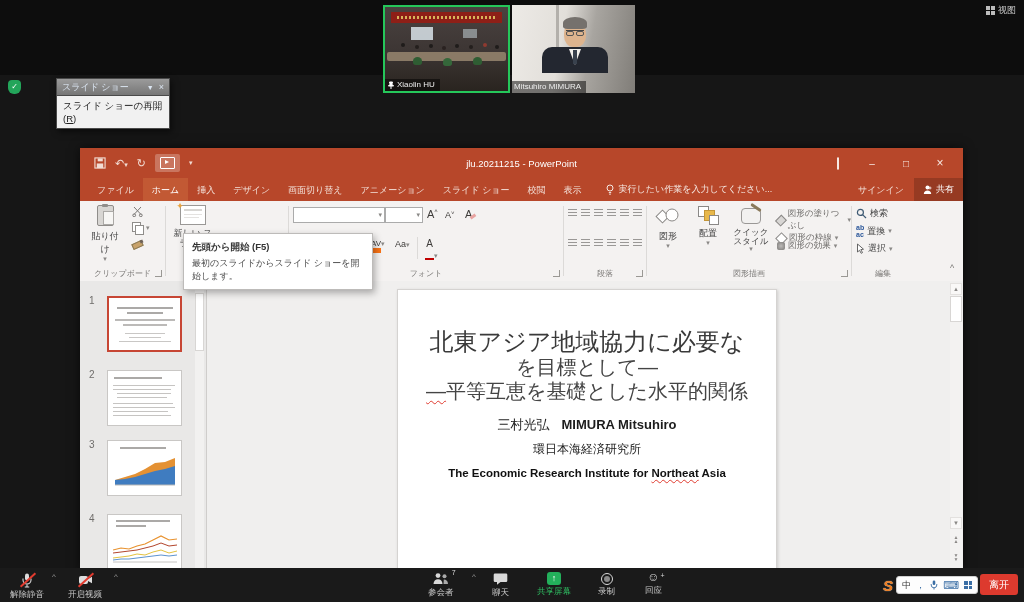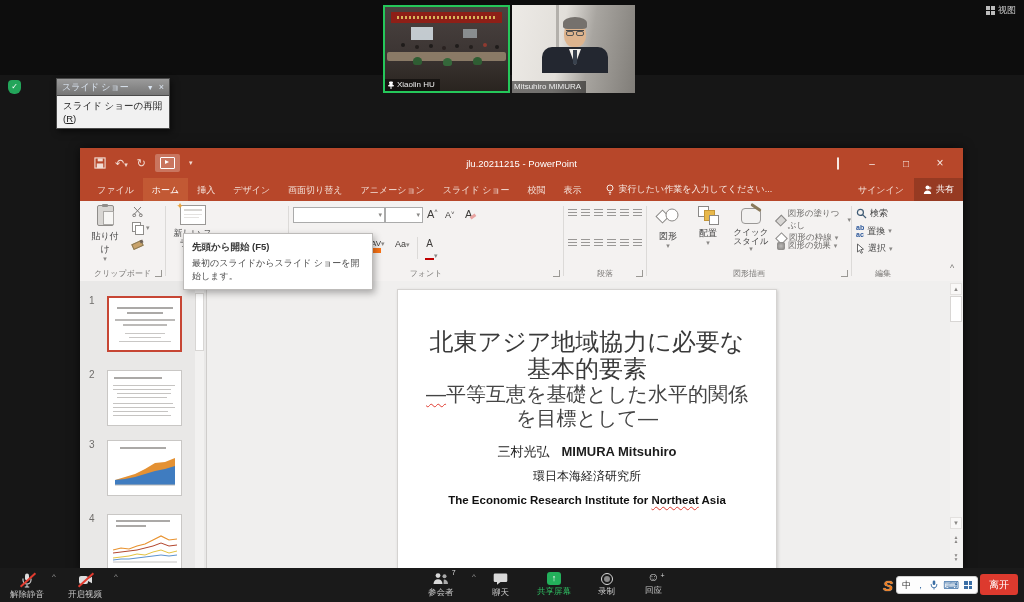--- a/index.html
+++ b/index.html
@@ -471,25 +471,24 @@
         <div class="panel-scroll">
           <div class="tri">▲</div>
           <div class="panel-thumbbar"></div>
         </div>
       </div>
 
       <div class="canvas">
         <div class="slide">
           <div class="sl-title">
             <div>北東アジア地域協力に必要な</div>
-            <div>基本的要素</div>
           </div>
           <div class="sl-sub">
+            <div>を目標として―</div>
             <div><span class="sqg">―</span><span>平等互恵を基礎とした水平的関係</span></div>
-            <div>を目標として―</div>
           </div>
           <div class="sl-author">
             <span style="margin-right:12px;">三村光弘</span><span style="font-weight:bold;">MIMURA Mitsuhiro</span>
           </div>
           <div class="sl-org">環日本海経済研究所</div>
           <div class="sl-en">
             <span>The Economic Research Institute for </span><span class="sqg">Northeat</span><span> Asia</span>
           </div>
         </div>
 

